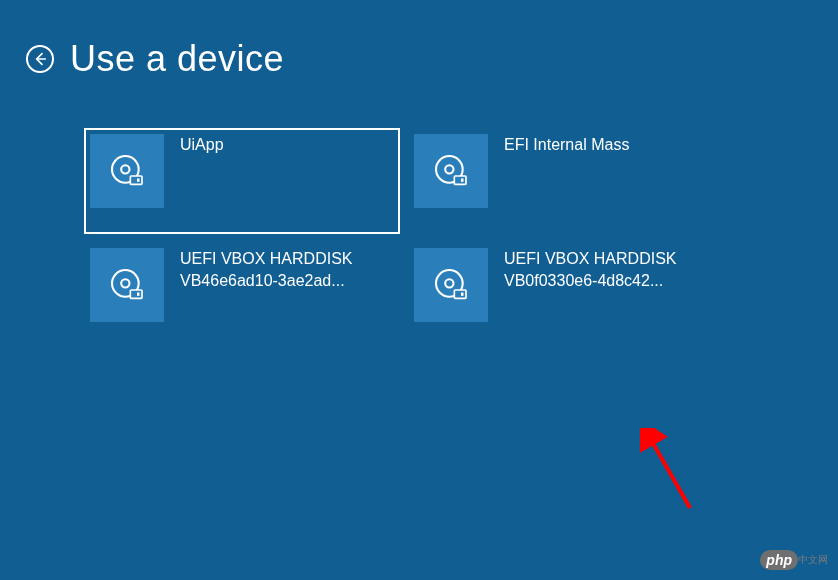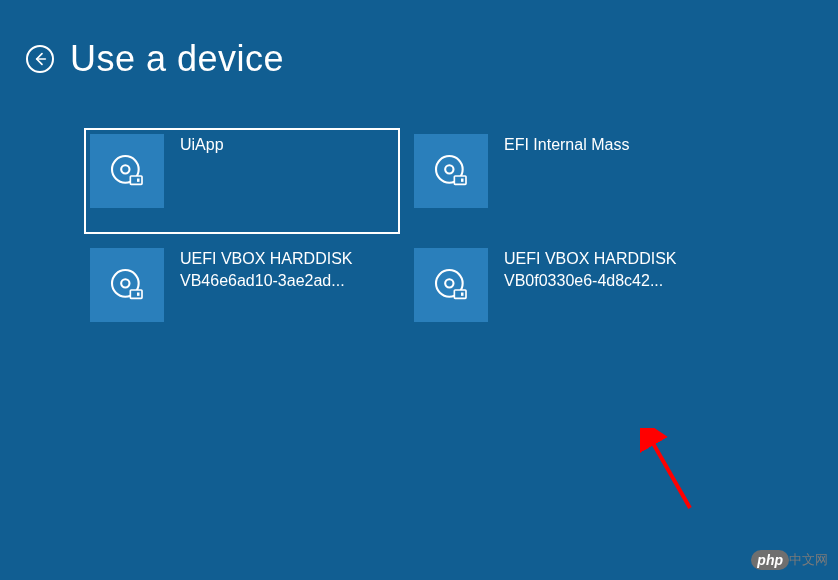--- a/index.html
+++ b/index.html
@@ -95,21 +95,21 @@
       color: #ffffff;
       font-family: Arial, sans-serif;
       font-weight: bold;
       font-style: italic;
       font-size: 14px;
       padding: 2px 6px;
       border-radius: 10px;
     }
     .watermark-text {
       color: #7a7a7a;
-      font-size: 13px;
+      font-size: 10px;
       font-family: Arial, sans-serif;
     }
     .arrow-annotation {
       position: absolute;
       left: 640px;
       top: 428px;
       pointer-events: none;
     }
   </style>
 </head>

